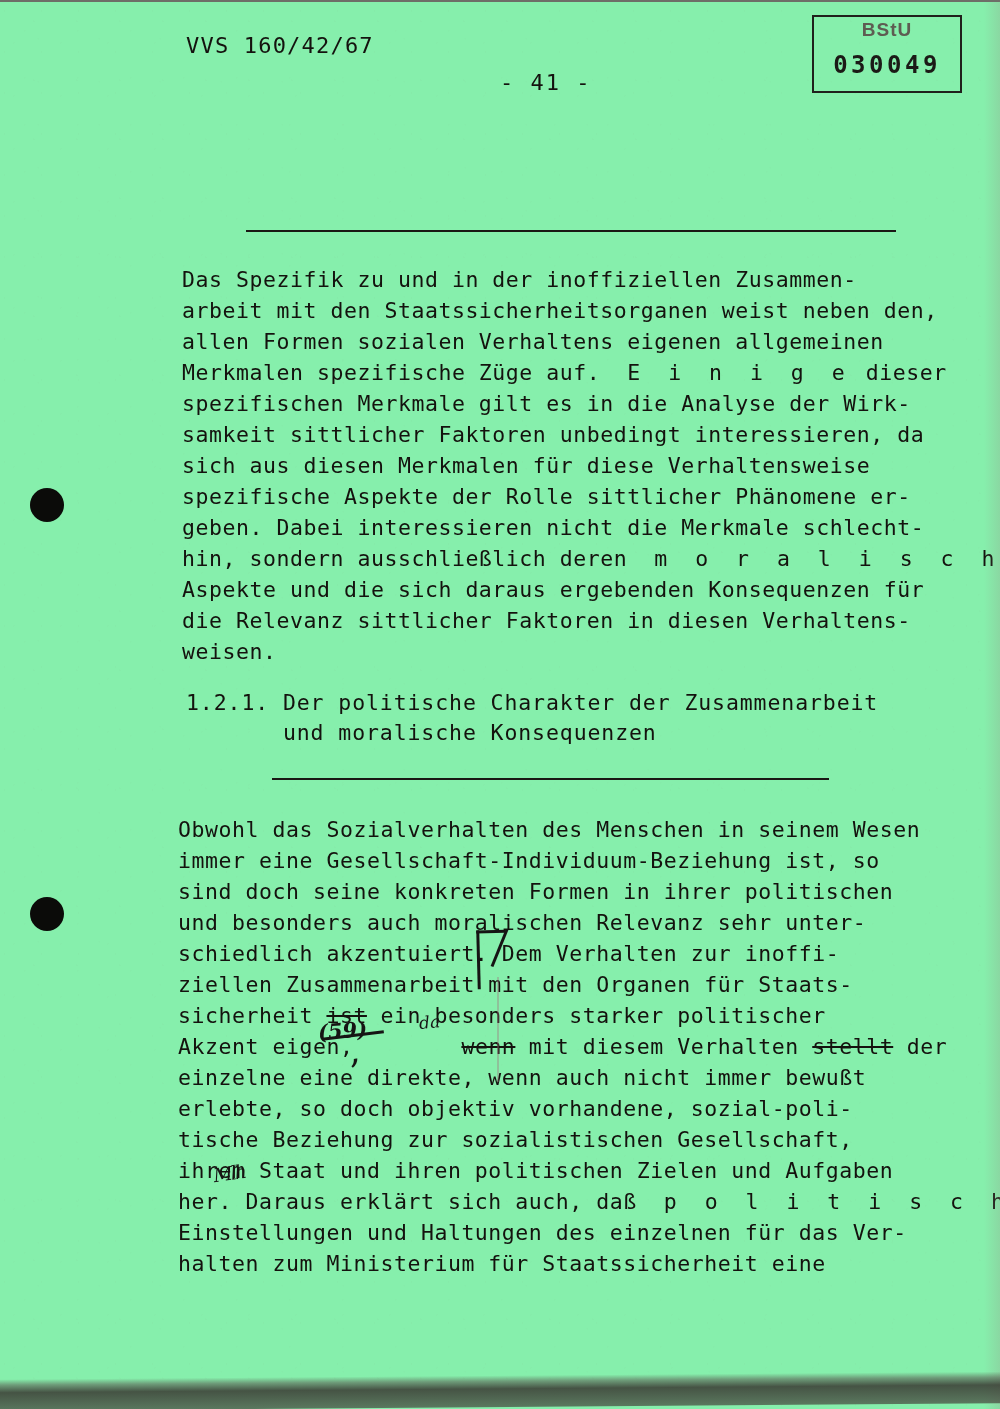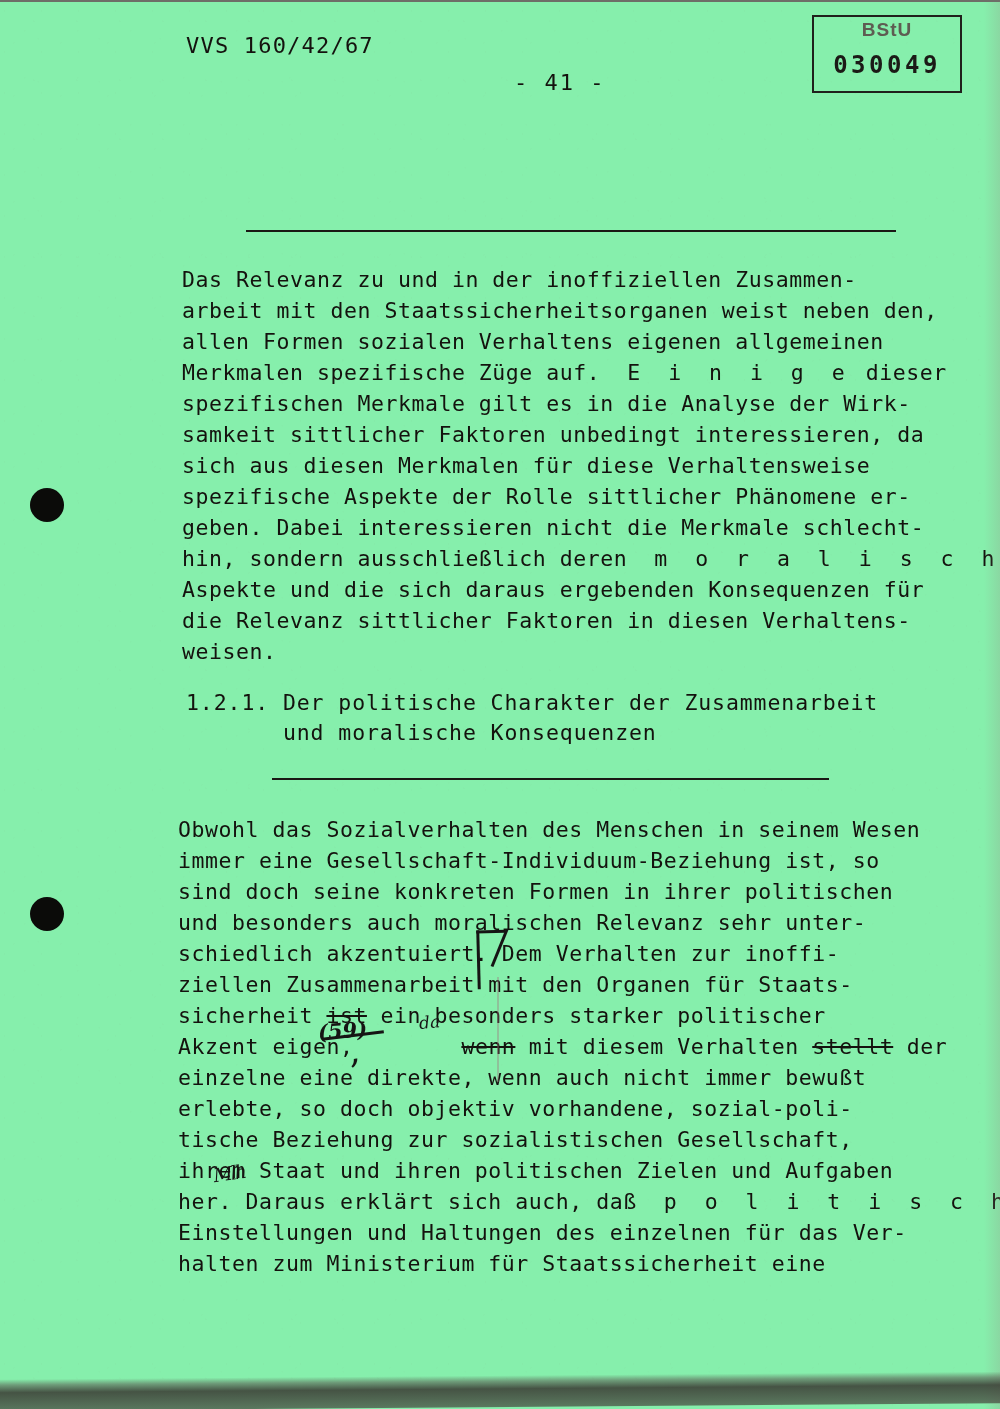--- a/index.html
+++ b/index.html
@@ -45,21 +45,21 @@
     position: absolute;
     left: 186px;
     top: 31px;
     font-size: 22px;
     letter-spacing: 1.2px;
     white-space: nowrap;
   }
 
   .page-number {
     position: absolute;
-    left: 514px;
+    left: 500px;
     top: 68px;
     font-size: 22px;
     letter-spacing: 2px;
     white-space: nowrap;
   }
 
   
   .stamp {
     position: absolute;
     left: 812px;
@@ -247,21 +247,21 @@
   <div class="stamp">
     <div class="stamp-agency">BStU</div>
     <div class="stamp-number">030049</div>
   </div>
 
   <div class="hole hole-1"></div>
   <div class="hole hole-2"></div>
 
   <div class="heading-rule rule-1"></div>
 
-  <div class="para para-1"><span>Das Relevanz zu und in der inoffiziellen Zusammen-</span>
+  <div class="para para-1"><span>Das Spezifik zu und in der inoffiziellen Zusammen-</span>
 <span>arbeit mit den Staatssicherheitsorganen weist neben den,</span>
 <span>allen Formen sozialen Verhaltens eigenen allgemeinen</span>
 <span>Merkmalen spezifische Züge auf.  </span><span class="spaced">E i n i g e</span><span> dieser</span>
 <span>spezifischen Merkmale gilt es in die Analyse der Wirk-</span>
 <span>samkeit sittlicher Faktoren unbedingt interessieren, da</span>
 <span>sich aus diesen Merkmalen für diese Verhaltensweise</span>
 <span>spezifische Aspekte der Rolle sittlicher Phänomene er-</span>
 <span>geben. Dabei interessieren nicht die Merkmale schlecht-</span>
 <span>hin, sondern ausschließlich deren  </span><span class="spaced">m o r a l i s c h e</span>
 <span>Aspekte und die sich daraus ergebenden Konsequenzen für</span>

